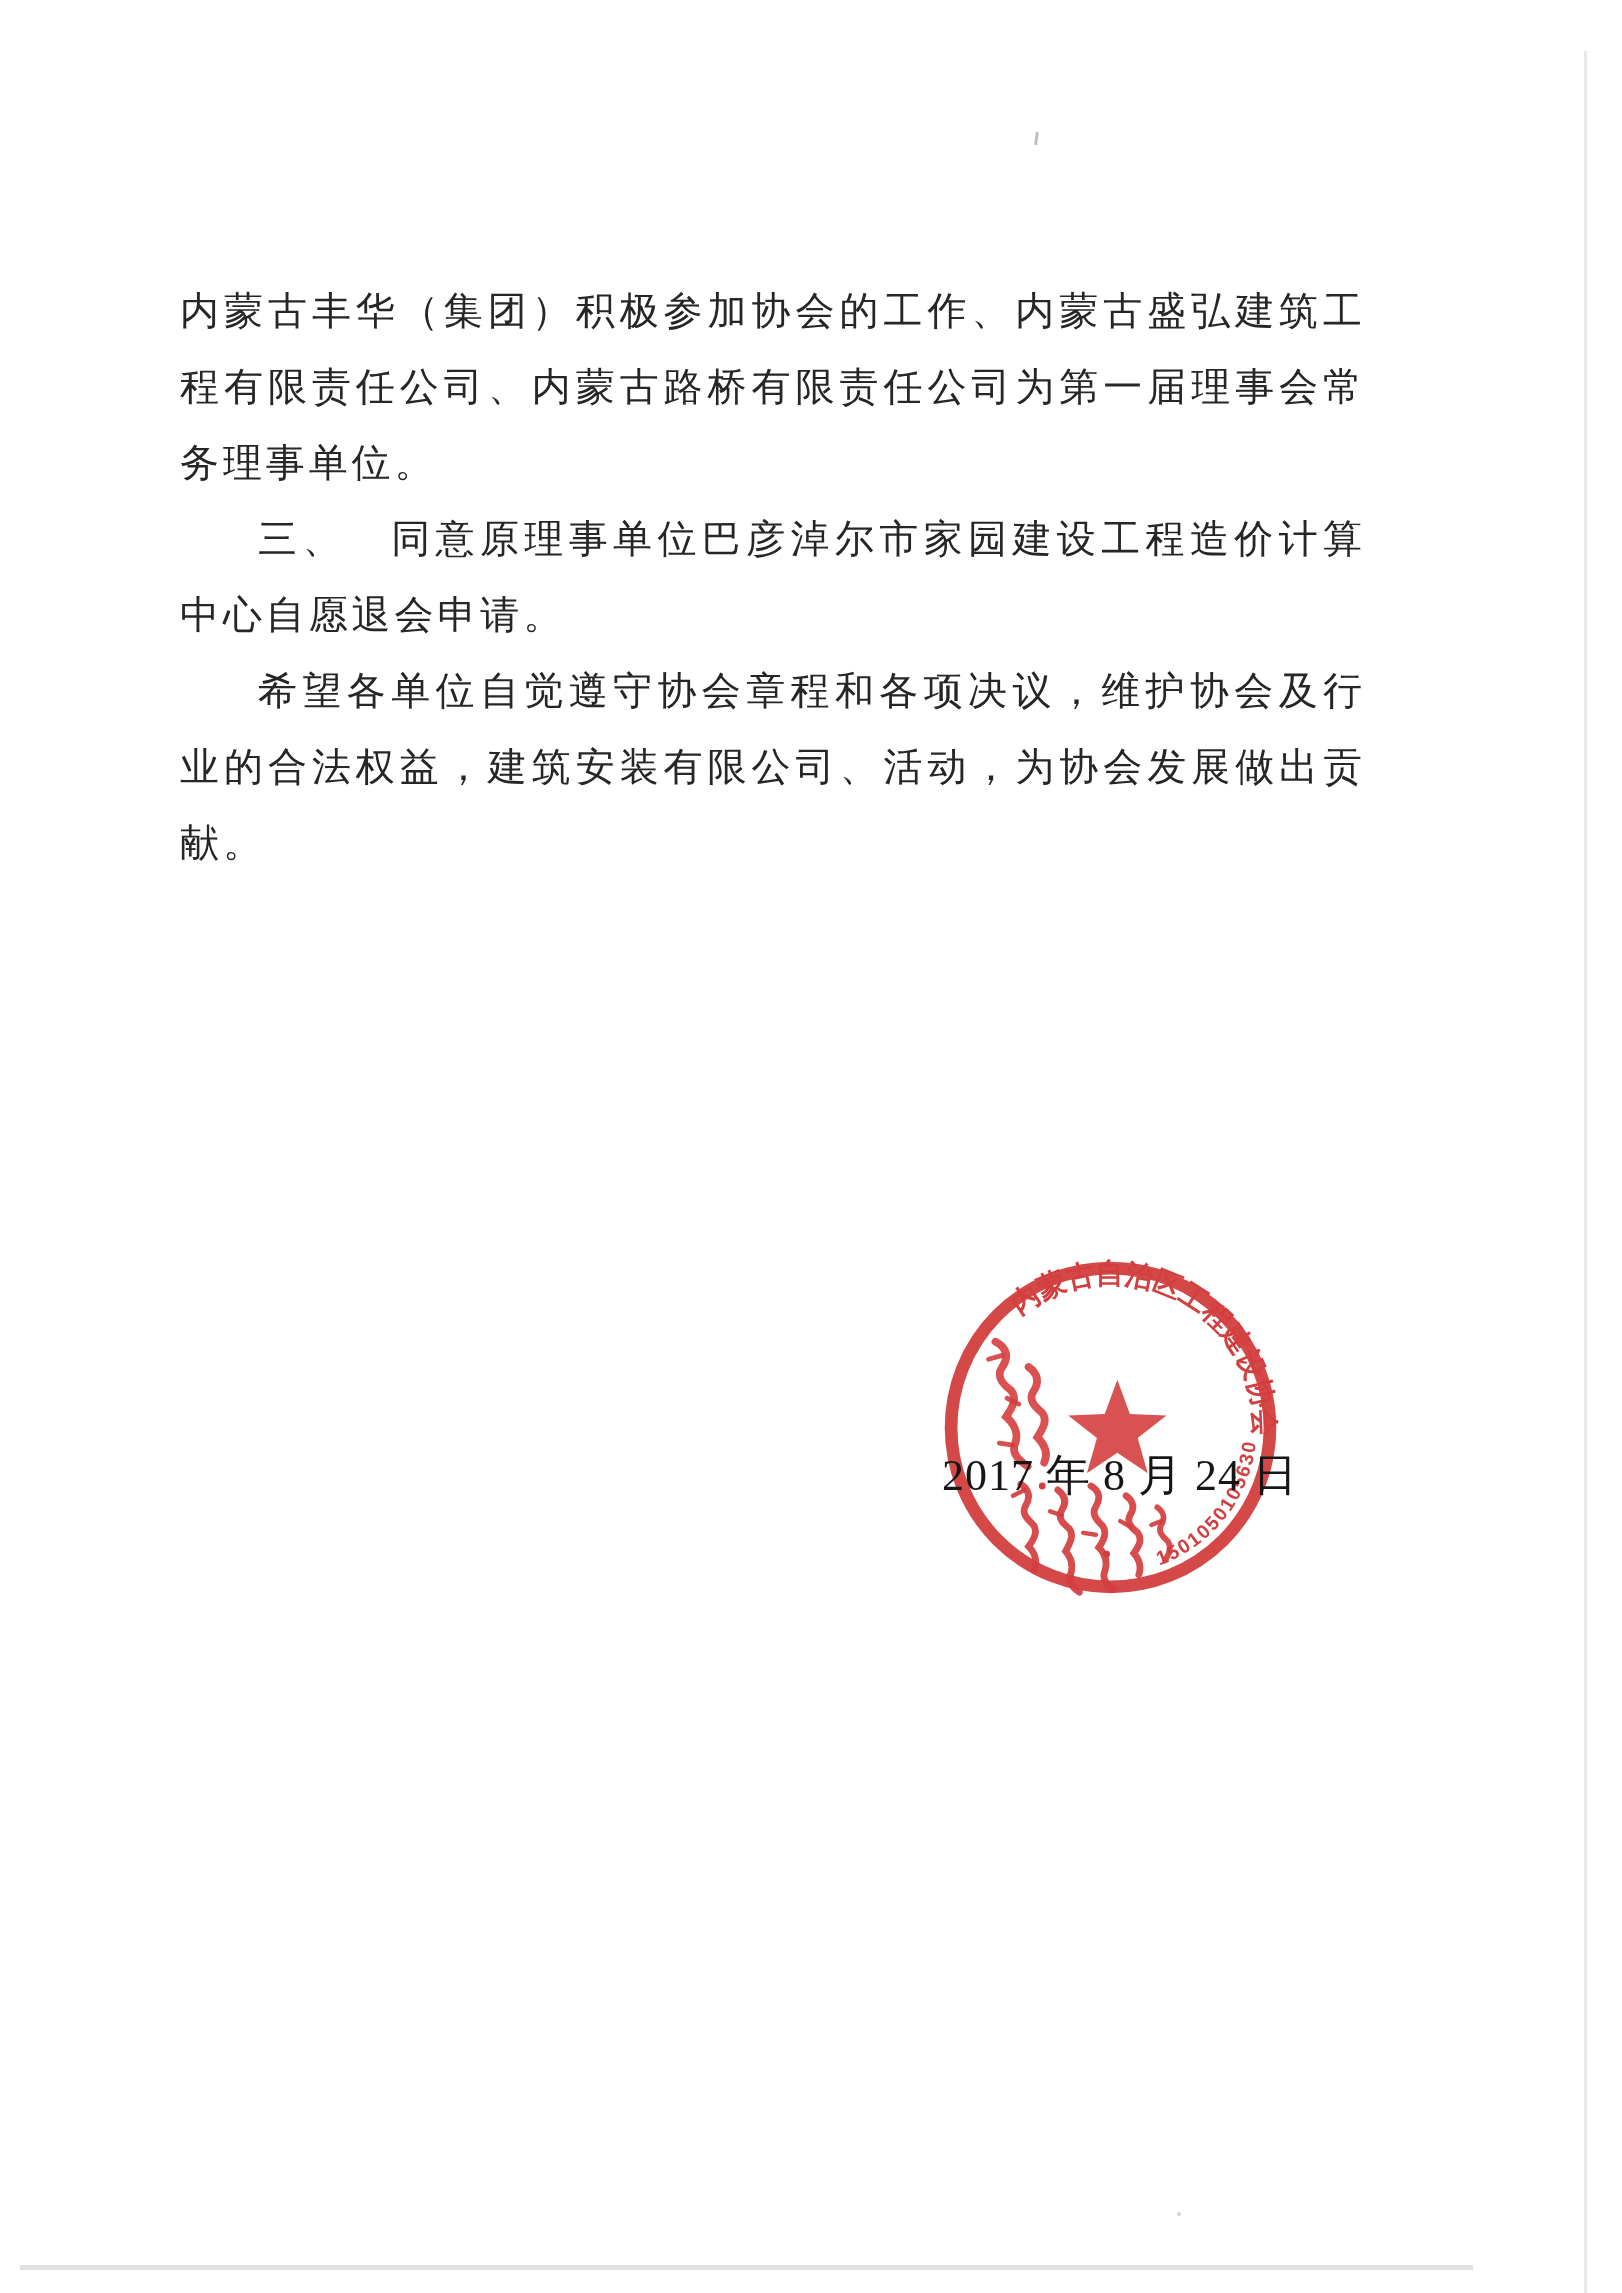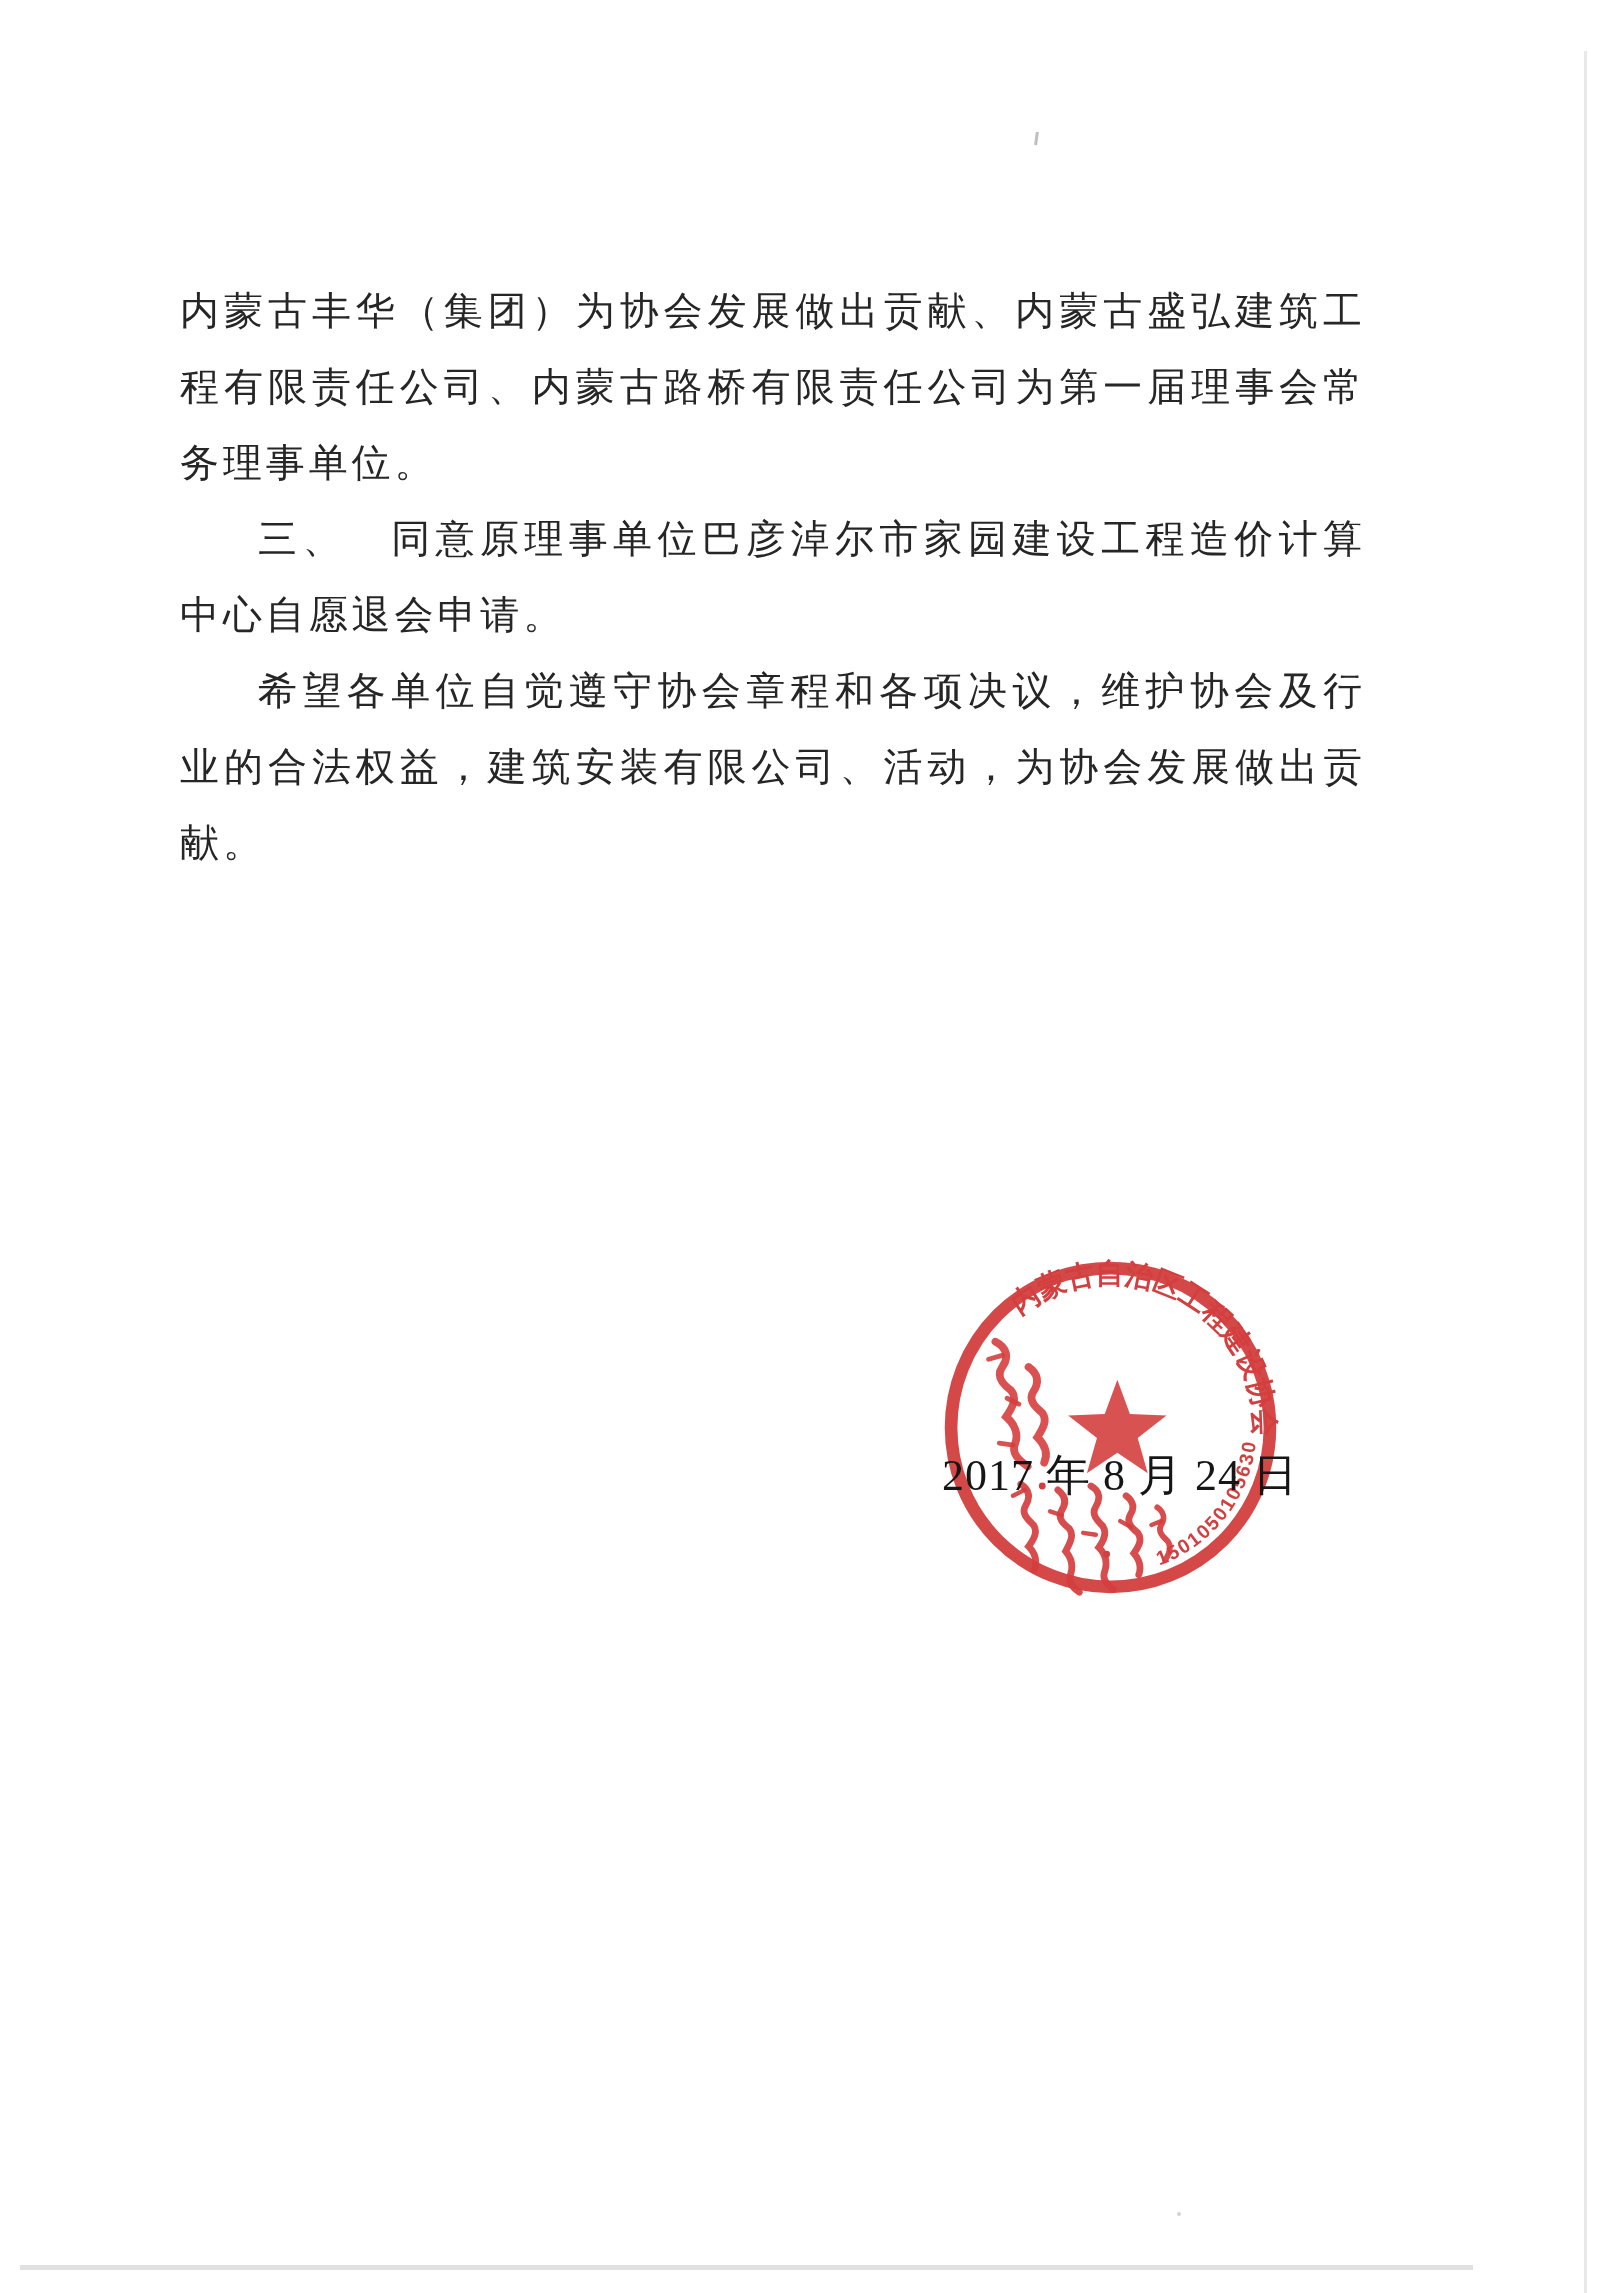--- a/index.html
+++ b/index.html
@@ -113,21 +113,21 @@
     background: #b5b5b5;
     opacity: 0.6;
   }
 </style>
 </head>
 <body>
 
 <div class="page">
 
   <div class="body-text">
-    <p>内蒙古丰华（集团）为协会发展做出贡献、内蒙古盛弘建筑工程有限责任公司、内蒙古路桥有限责任公司为第一届理事会常务理事单位。</p>
+    <p>内蒙古丰华（集团）积极参加协会的工作、内蒙古盛弘建筑工程有限责任公司、内蒙古路桥有限责任公司为第一届理事会常务理事单位。</p>
     <p class="indent">三、　同意原理事单位巴彦淖尔市家园建设工程造价计算中心自愿退会申请。</p>
     <p class="indent">希望各单位自觉遵守协会章程和各项决议，维护协会及行业的合法权益，建筑安装有限公司、活动，为协会发展做出贡献。</p>
   </div>
 
   <svg class="seal" viewBox="0 0 360 360" xmlns="http://www.w3.org/2000/svg">
     <defs>
       <path id="orgArc" d="M 86.9 65.0 A 148 148 0 0 1 327.2 195.5" fill="none"></path>
       <path id="numArc" d="M 226.4 322.7 A 150 150 0 0 0 329.6 190.5" fill="none"></path>
     </defs>
 

